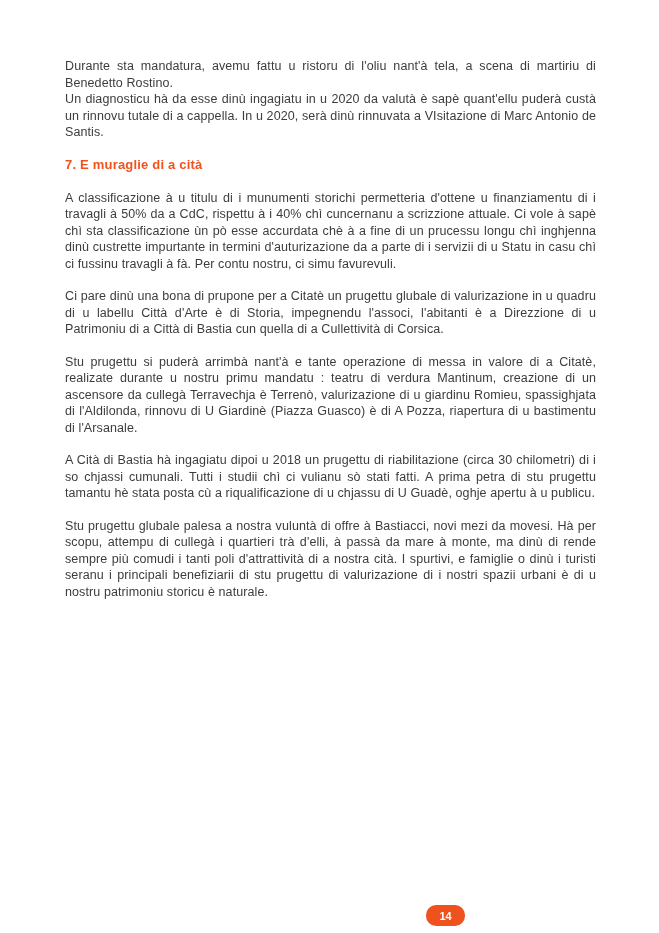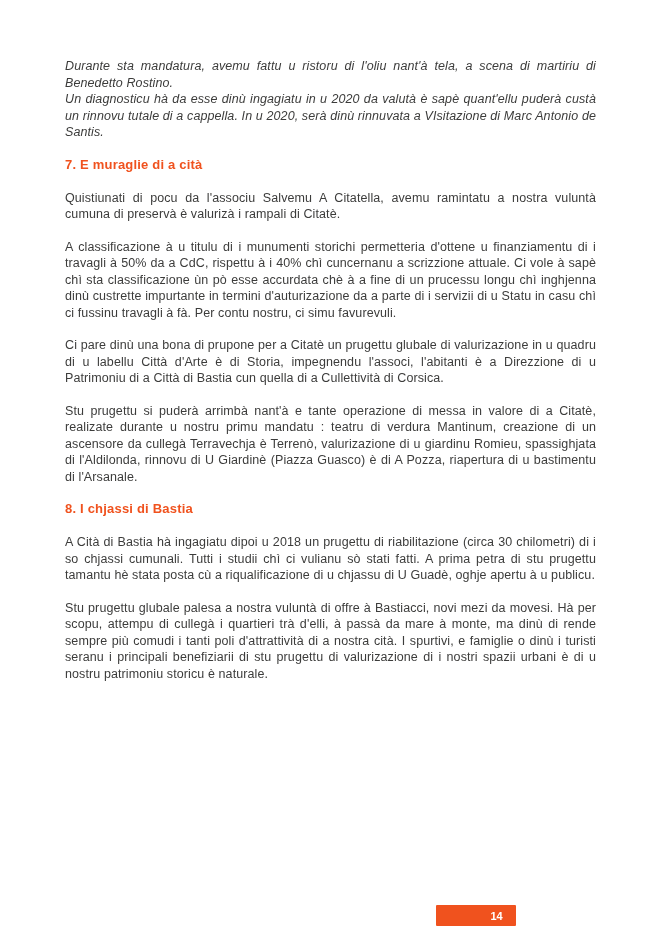--- a/index.html
+++ b/index.html
@@ -26,66 +26,62 @@
   .body-text {
     color: #3c3c3b;
     font-size: 12.5px;
     line-height: 16.5px;
     text-align: justify;
     margin: 0 0 16px 0;
     letter-spacing: 0.1px;
   }
   .intro {
     white-space: pre-line;
-    font-style: italic;
   }
   .section-heading {
     color: #f0521e;
     font-size: 13px;
     line-height: 16px;
     font-weight: bold;
     margin: 13px 0 17px 0;
     letter-spacing: 0.2px;
   }
   .page-badge {
     position: absolute;
-    left: 436px;
+    left: 426px;
     top: 905px;
     width: 39px;
     height: 21px;
     background: #f0521e;
     color: #ffffff;
     font-size: 11px;
     font-weight: bold;
     display: flex;
     align-items: center;
     justify-content: center;
-    border-radius: 1px;
-    padding-left: 41px;
+    border-radius: 10px;
   }
 </style>
 </head>
 <body>
 
 <div class="page">
 
   <p class="body-text intro">Durante sta mandatura, avemu fattu u ristoru di l'oliu nant'à tela, a scena di martiriu di Benedetto Rostino.
 Un diagnosticu hà da esse dinù ingagiatu in u 2020 da valutà è sapè quant'ellu puderà custà un rinnovu tutale di a cappella. In u 2020, serà dinù rinnuvata a VIsitazione di Marc Antonio de Santis.</p>
 
   <h2 class="section-heading">7. E muraglie di a cità</h2>
 
-  <p class="body-text">Quistiunati di pocu da l'associu Salvemu A Citatella, avemu ramintatu a nostra vuluntà cumuna di preservà è valurizà i rampali di Citatè.</p>
 
   <p class="body-text">A classificazione à u titulu di i munumenti storichi permetteria d'ottene u finanziamentu di i travagli à 50% da a CdC, rispettu à i 40% chì cuncernanu a scrizzione attuale. Ci vole à sapè chì sta classificazione ùn pò esse accurdata chè à a fine di un prucessu longu chì inghjenna dinù custrette impurtante in termini d'auturizazione da a parte di i servizii di u Statu in casu chì ci fussinu travagli à fà. Per contu nostru, ci simu favurevuli.</p>
 
   <p class="body-text">Ci pare dinù una bona di prupone per a Citatè un prugettu glubale di valurizazione in u quadru di u labellu Città d'Arte è di Storia, impegnendu l'associ, l'abitanti è a Direzzione di u Patrimoniu di a Città di Bastia cun quella di a Cullettività di Corsica.</p>
 
   <p class="body-text">Stu prugettu si puderà arrimbà nant'à e tante operazione di messa in valore di a Citatè, realizate durante u nostru primu mandatu : teatru di verdura Mantinum, creazione di un ascensore da cullegà Terravechja è Terrenò, valurizazione di u giardinu Romieu, spassighjata di l'Aldilonda, rinnovu di U Giardinè (Piazza Guasco) è di A Pozza, riapertura di u bastimentu di l'Arsanale.</p>
 
-  <h2 class="section-heading">8. I chjassi di Bastia</h2>
 
   <p class="body-text">A Cità di Bastia hà ingagiatu dipoi u 2018 un prugettu di riabilitazione (circa 30 chilometri) di i so chjassi cumunali. Tutti i studii chì ci vulianu sò stati fatti. A prima petra di stu prugettu tamantu hè stata posta cù a riqualificazione di u chjassu di U Guadè, oghje apertu à u publicu.</p>
 
   <p class="body-text">Stu prugettu glubale palesa a nostra vuluntà di offre à Bastiacci, novi mezi da movesi. Hà per scopu, attempu di cullegà i quartieri trà d'elli, à passà da mare à monte, ma dinù di rende sempre più comudi i tanti poli d'attrattività di a nostra cità. I spurtivi, e famiglie o dinù i turisti seranu i principali benefiziarii di stu prugettu di valurizazione di i nostri spazii urbani è di u nostru patrimoniu storicu è naturale.</p>
 
 
 
   <div class="page-badge">
     <span>14</span>
   </div>

